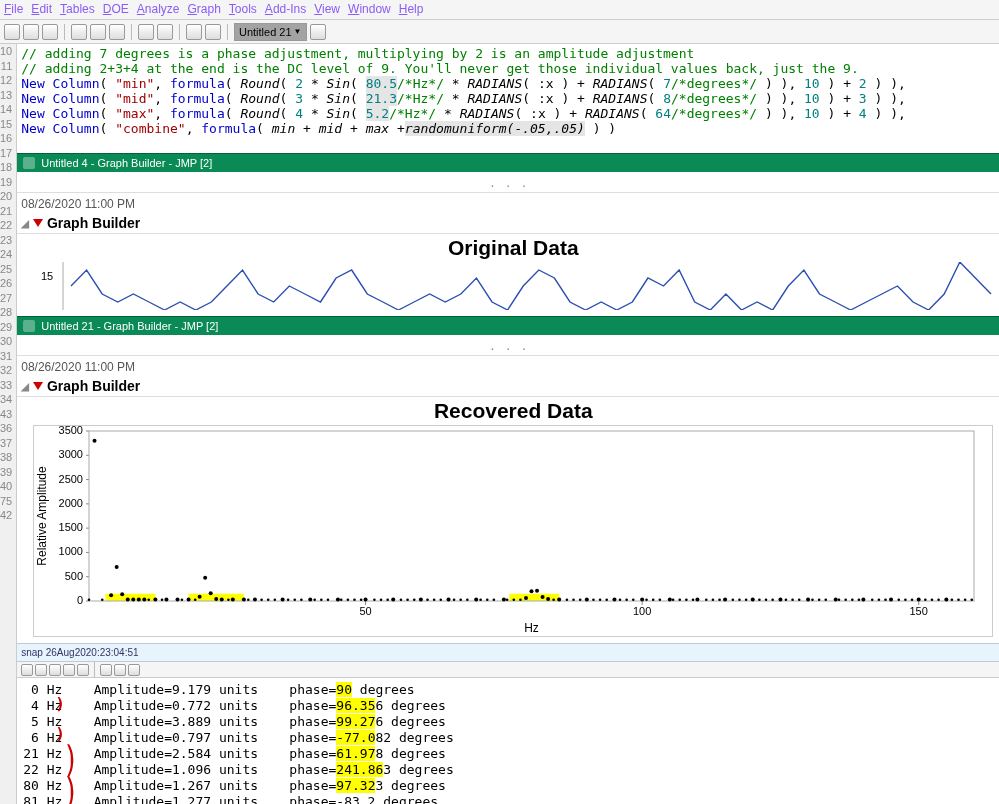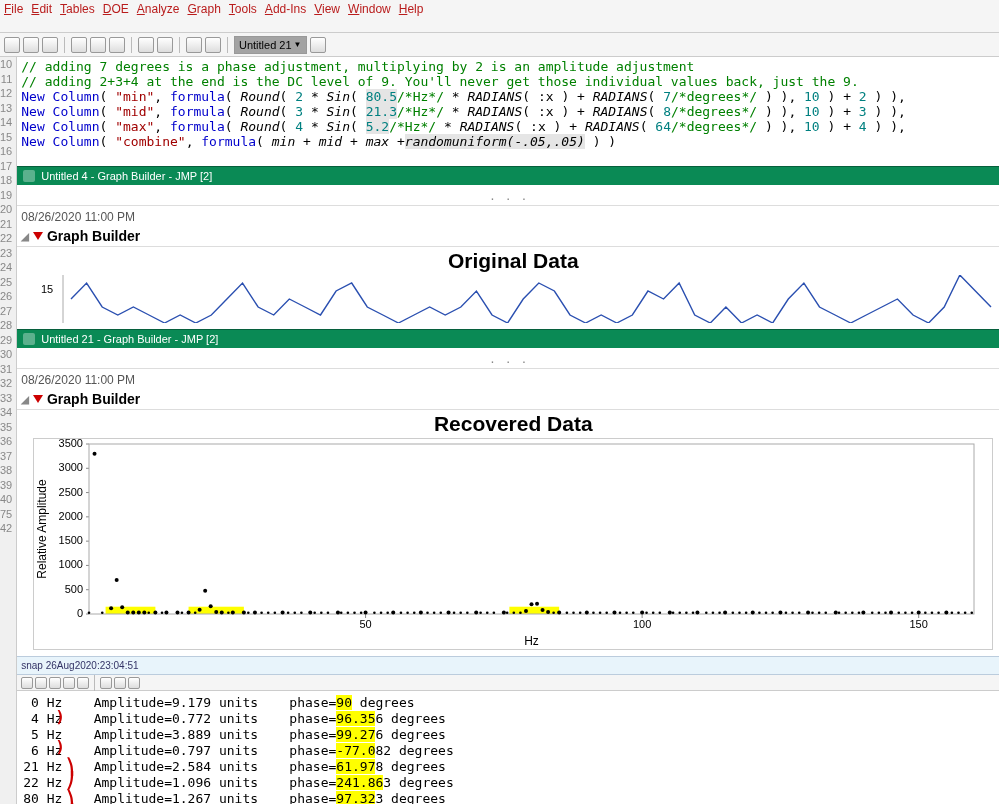--- a/index.html
+++ b/index.html
@@ -1,17 +1,17 @@
 <!DOCTYPE html>
 <html><head>
 <meta charset="utf-8">
 <style>
   * { box-sizing: border-box; margin: 0; padding: 0; }
   body { font-family: "Segoe UI", Arial, sans-serif; font-size: 12px; background: #fff; width: 999px; height: 804px; overflow: hidden; position: relative; }
-  .menubar { background: #f5f5f5; border-bottom: 1px solid #ccc; padding: 2px 4px; height: 33px; display: flex; gap: 8px; color: #b91c1c; }
+  .menubar { background: #f5f5f5; border-bottom: 1px solid #ccc; padding: 2px 4px; height: 20px; display: flex; gap: 8px; color: #8b5cf6; }
   .menubar span { cursor: default; }
   .menubar span u { text-decoration: underline; }
   .toolbar { background: #f5f5f5; border-bottom: 1px solid #ccc; padding: 2px 4px; height: 24px; display: flex; align-items: center; gap: 3px; }
   .tbicon { width: 16px; height: 16px; border: 1px solid #999; border-radius: 2px; background: linear-gradient(#fff,#ddd); }
   .tbsep { width: 1px; height: 16px; background: #bbb; margin: 0 3px; }
   .tbselect { font-size: 11px; height: 18px; border: 1px solid #999; padding: 0 4px; background: #a3a3a3; display: inline-flex; align-items: center; gap: 2px; }
 
   .main { display: flex; height: calc(804px - 44px); }
   .gutter { width: 23px; background: #f0f0f0; border-right: 1px solid #ccc; }
   .content { flex: 1; display: flex; flex-direction: column; }
@@ -113,21 +113,21 @@
       <div>25</div>
       <div>26</div>
       <div>27</div>
       <div>28</div>
       <div>29</div>
       <div>30</div>
       <div>31</div>
       <div>32</div>
       <div>33</div>
       <div>34</div>
-      <div>35</div>
+      <div>43</div>
       <div>36</div>
       <div>37</div>
       <div>38</div>
       <div>39</div>
       <div>40</div>
       <div>75</div>
       <div>42</div>
       <div></div>
       <div></div>
     </div>

